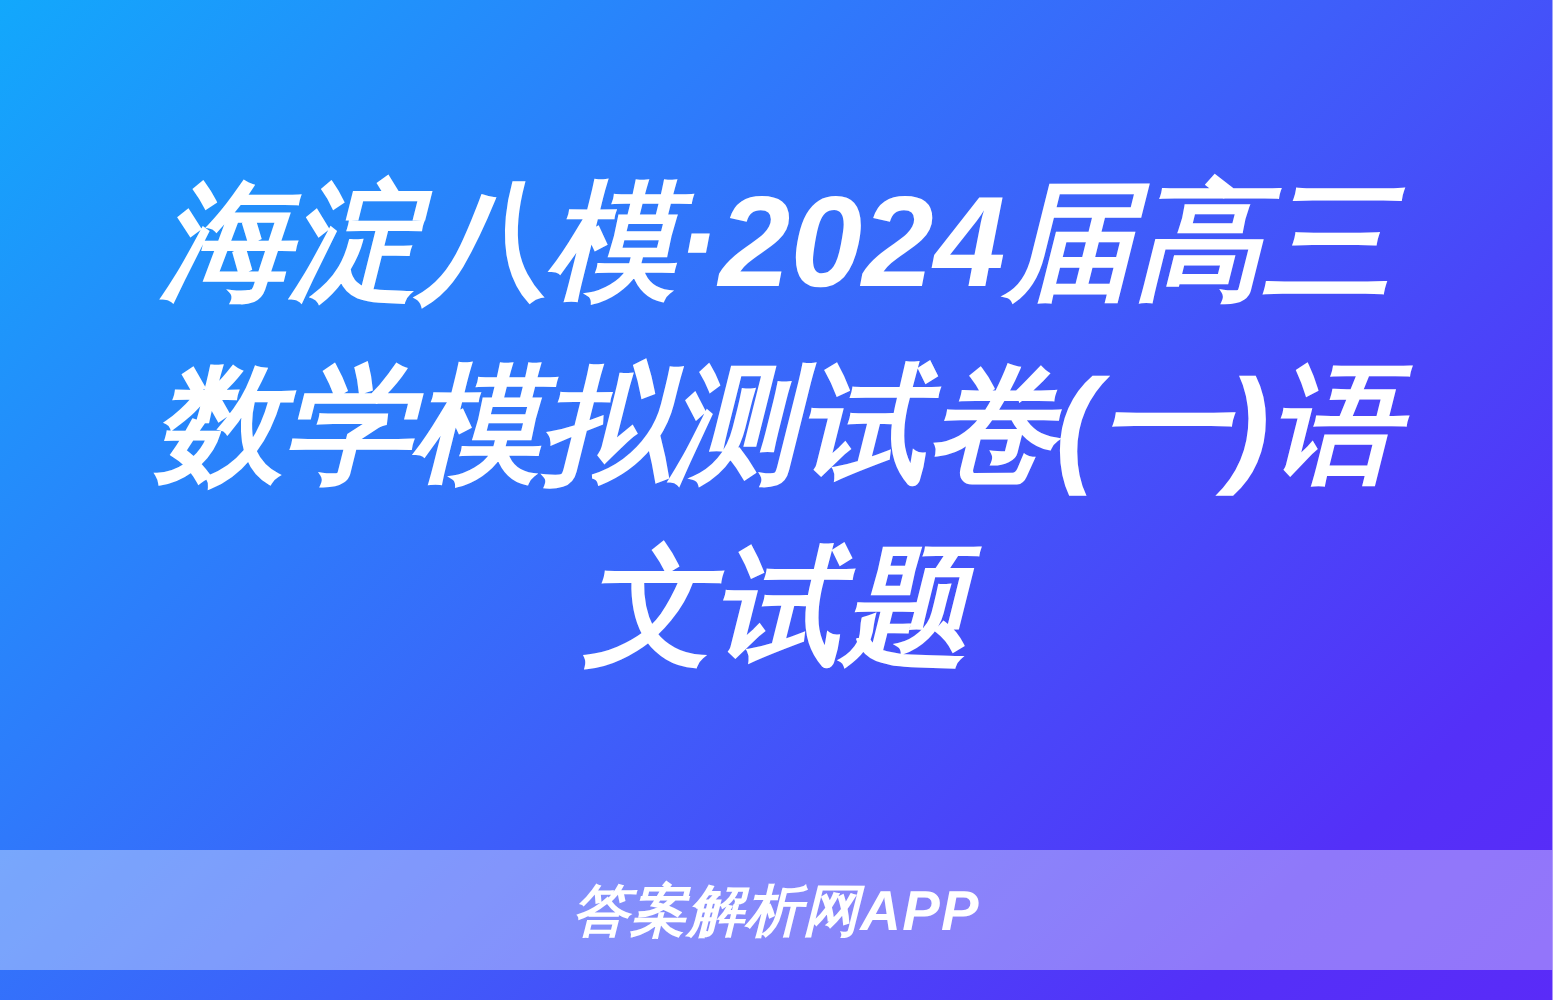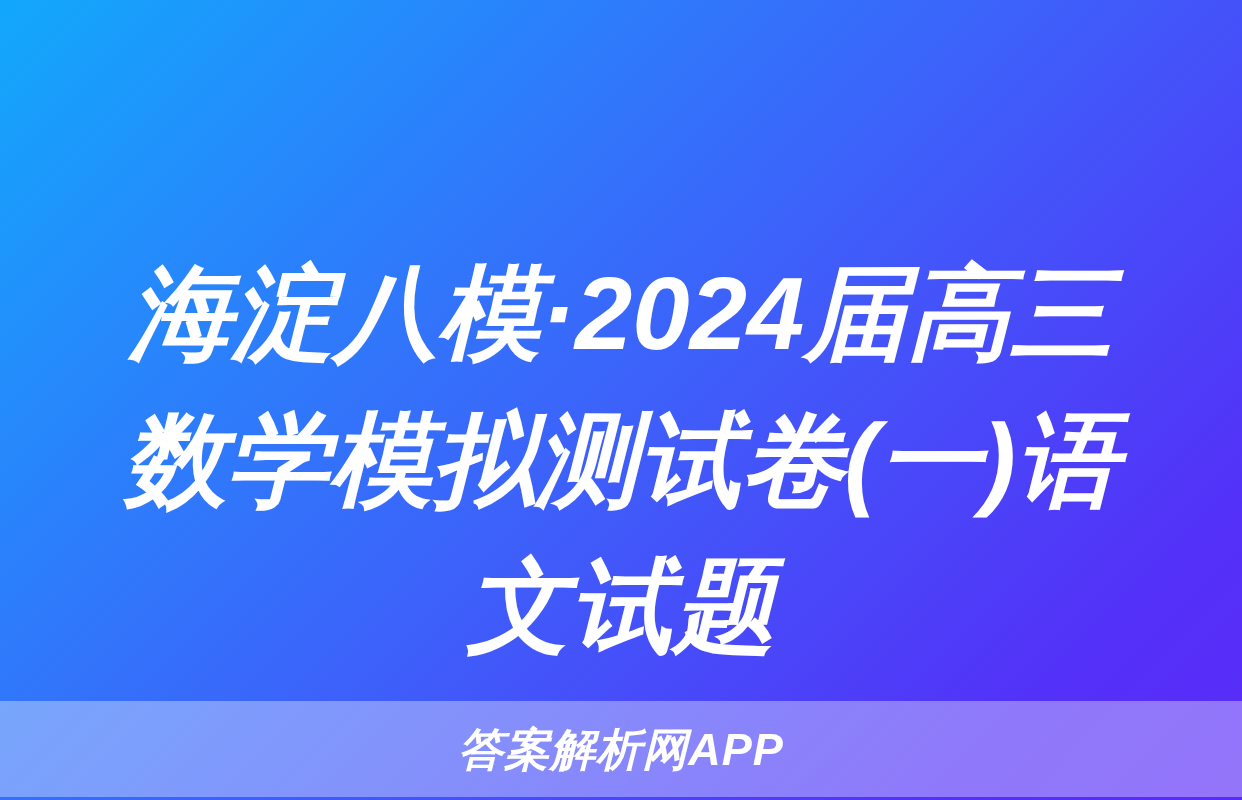--- a/index.html
+++ b/index.html
@@ -29,21 +29,21 @@
   }
 
   
   #title-block {
     position: absolute;
     left: 0;
     top: 0;
     width: 1242px;
     height: 680px;
     display: flex;
-    align-items: flex-end;
+    align-items: center;
     justify-content: center;
     box-sizing: border-box;
     padding: 0 70px;
   }
 
   #poster-title {
     width: 1085px;
     margin: 0;
     text-align: center;
     color: #ffffff;
@@ -61,21 +61,20 @@
   #footer-band {
     position: absolute;
     left: 0;
     top: 680px;
     width: 1242px;
     height: 96px;
     background: rgba(255, 255, 255, 0.35);
     display: flex;
     align-items: center;
     justify-content: center;
-    margin-top: 21px;
   }
 
   #footer-text {
     color: #ffffff;
     font-family: "Liberation Sans", "DejaVu Sans", sans-serif;
     font-size: 45px;
     font-weight: 700;
     font-style: italic;
     letter-spacing: 1px;
     line-height: 1;

